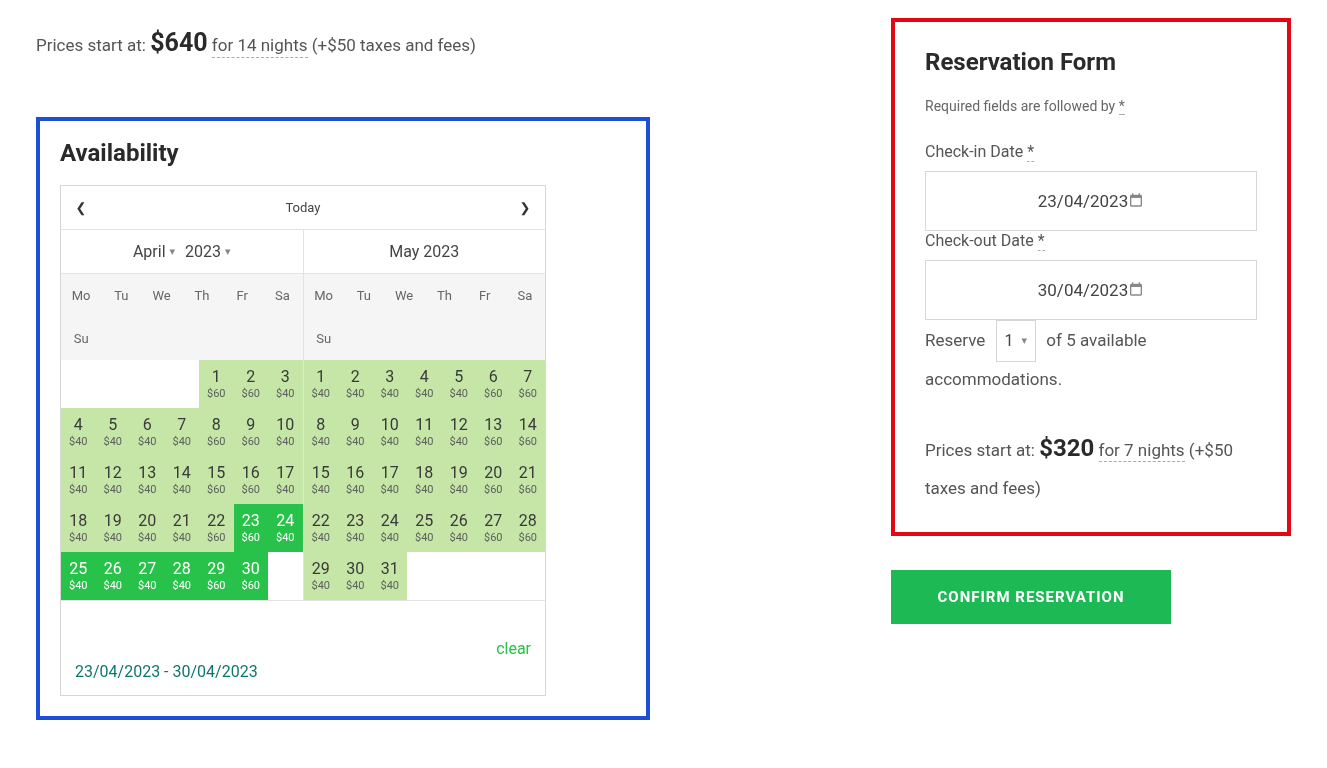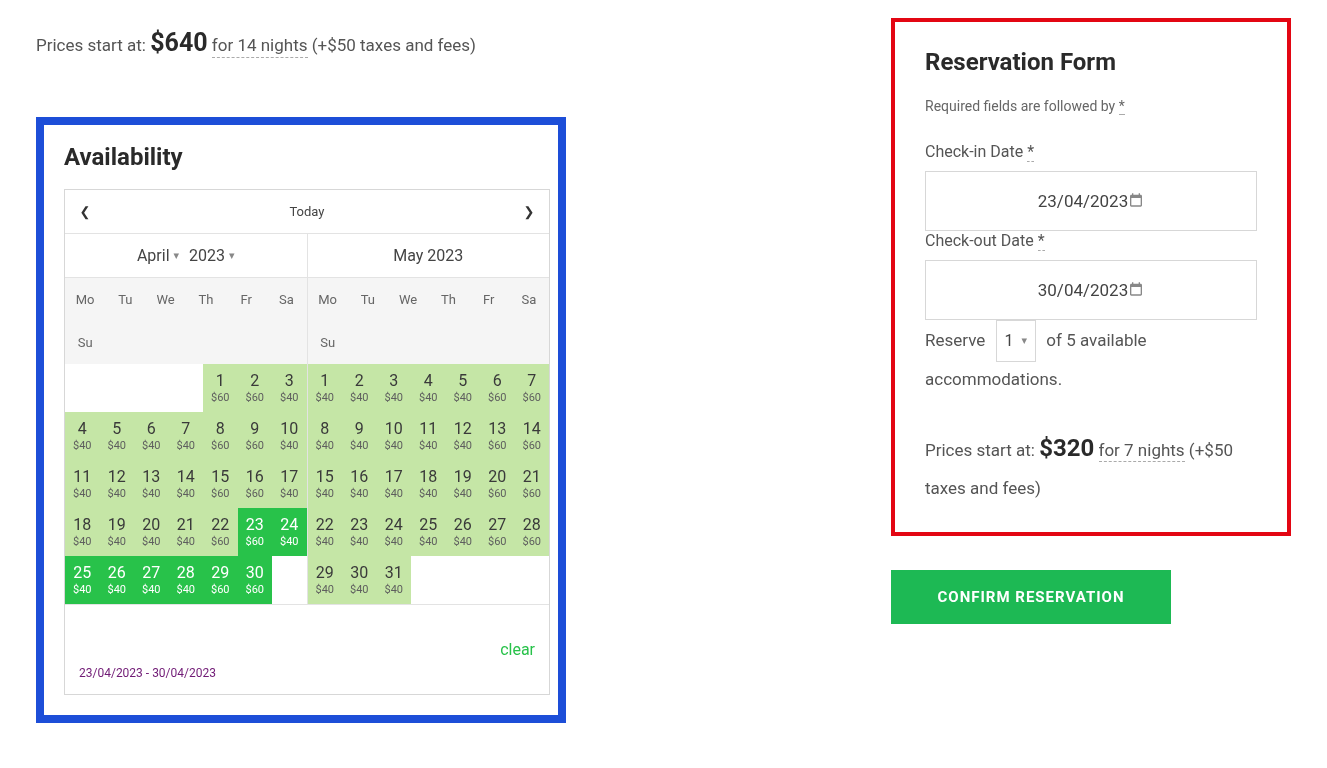--- a/index.html
+++ b/index.html
@@ -20,23 +20,23 @@
     color: #555;
     font-size: 17px;
     margin-bottom: 60px;
     margin-top: 20px;
   }
   .top-price .amount { font-size: 25px; font-weight: 700; color: #2a2a2a; }
   .top-price .nights { border-bottom: 1px dashed #aaa; padding-bottom: 2px; }
 
   
   .avail-box {
-    border: 8px solid #1d4ed8;
+    border: 4px solid #1d4ed8;
     padding: 18px 20px 20px 20px;
-    width: 530px;
+    width: 614px;
   }
   .avail-title { font-size: 24px; font-weight: 700; color: #2a2a2a; margin-bottom: 18px; }
 
   .cal-shell { border: 1px solid #d7d7d7; width: 486px; }
   .cal-header {
     display: flex; align-items: center; justify-content: center;
     position: relative; height: 44px; border-bottom: 1px solid #e3e3e3;
   }
   .cal-header .today { font-size: 13px; color: #444; }
   .cal-nav {
@@ -72,21 +72,21 @@
   .cell.range { background: #28c24a; }
   .cell.range .num, .cell.range .price { color: #fff; }
   .cell.start { background: #28c24a; }
   .cell.start .num, .cell.start .price { color: #fff; }
   .cell.empty { background: #fff; }
 
   .cal-footer {
     display: flex; justify-content: space-between; align-items: center;
     padding: 14px 14px; border-top: 1px solid #e3e3e3;
   }
-  .range-text { font-size: 12px; color: #701a75; margin-top: 47px; }
+  .range-text { font-size: 16px; color: #0f766e; margin-top: 47px; }
   .clear-link { color: #28c24a; font-size: 16px; cursor: pointer; }
 
   
   .form-box {
     border: 4px solid #e30613;
     padding: 26px 30px 28px 30px;
     background: #fff;
     margin-top: 10px;
   }
   .form-title { font-size: 24px; font-weight: 700; color: #2a2a2a; margin-bottom: 22px; }

